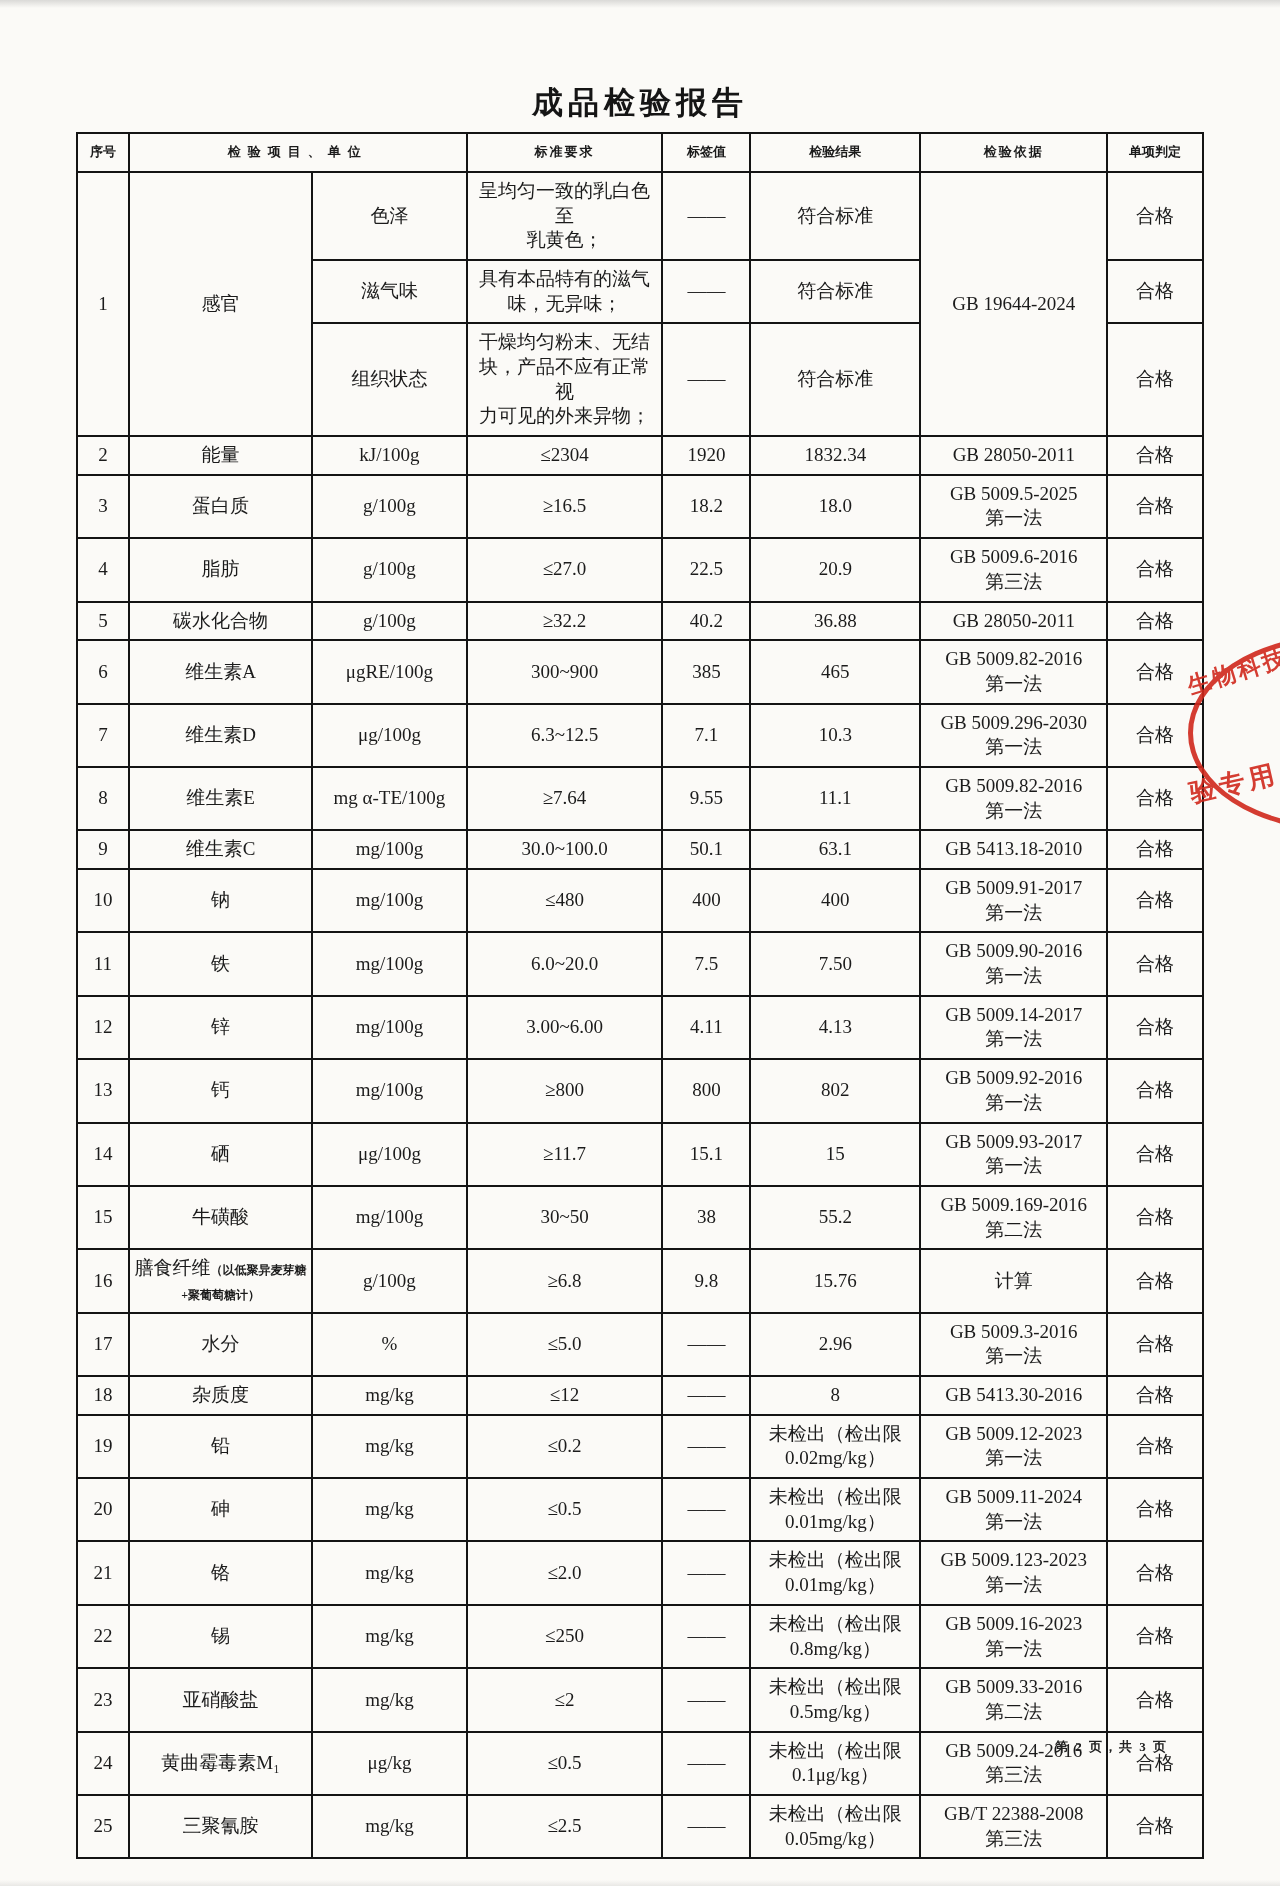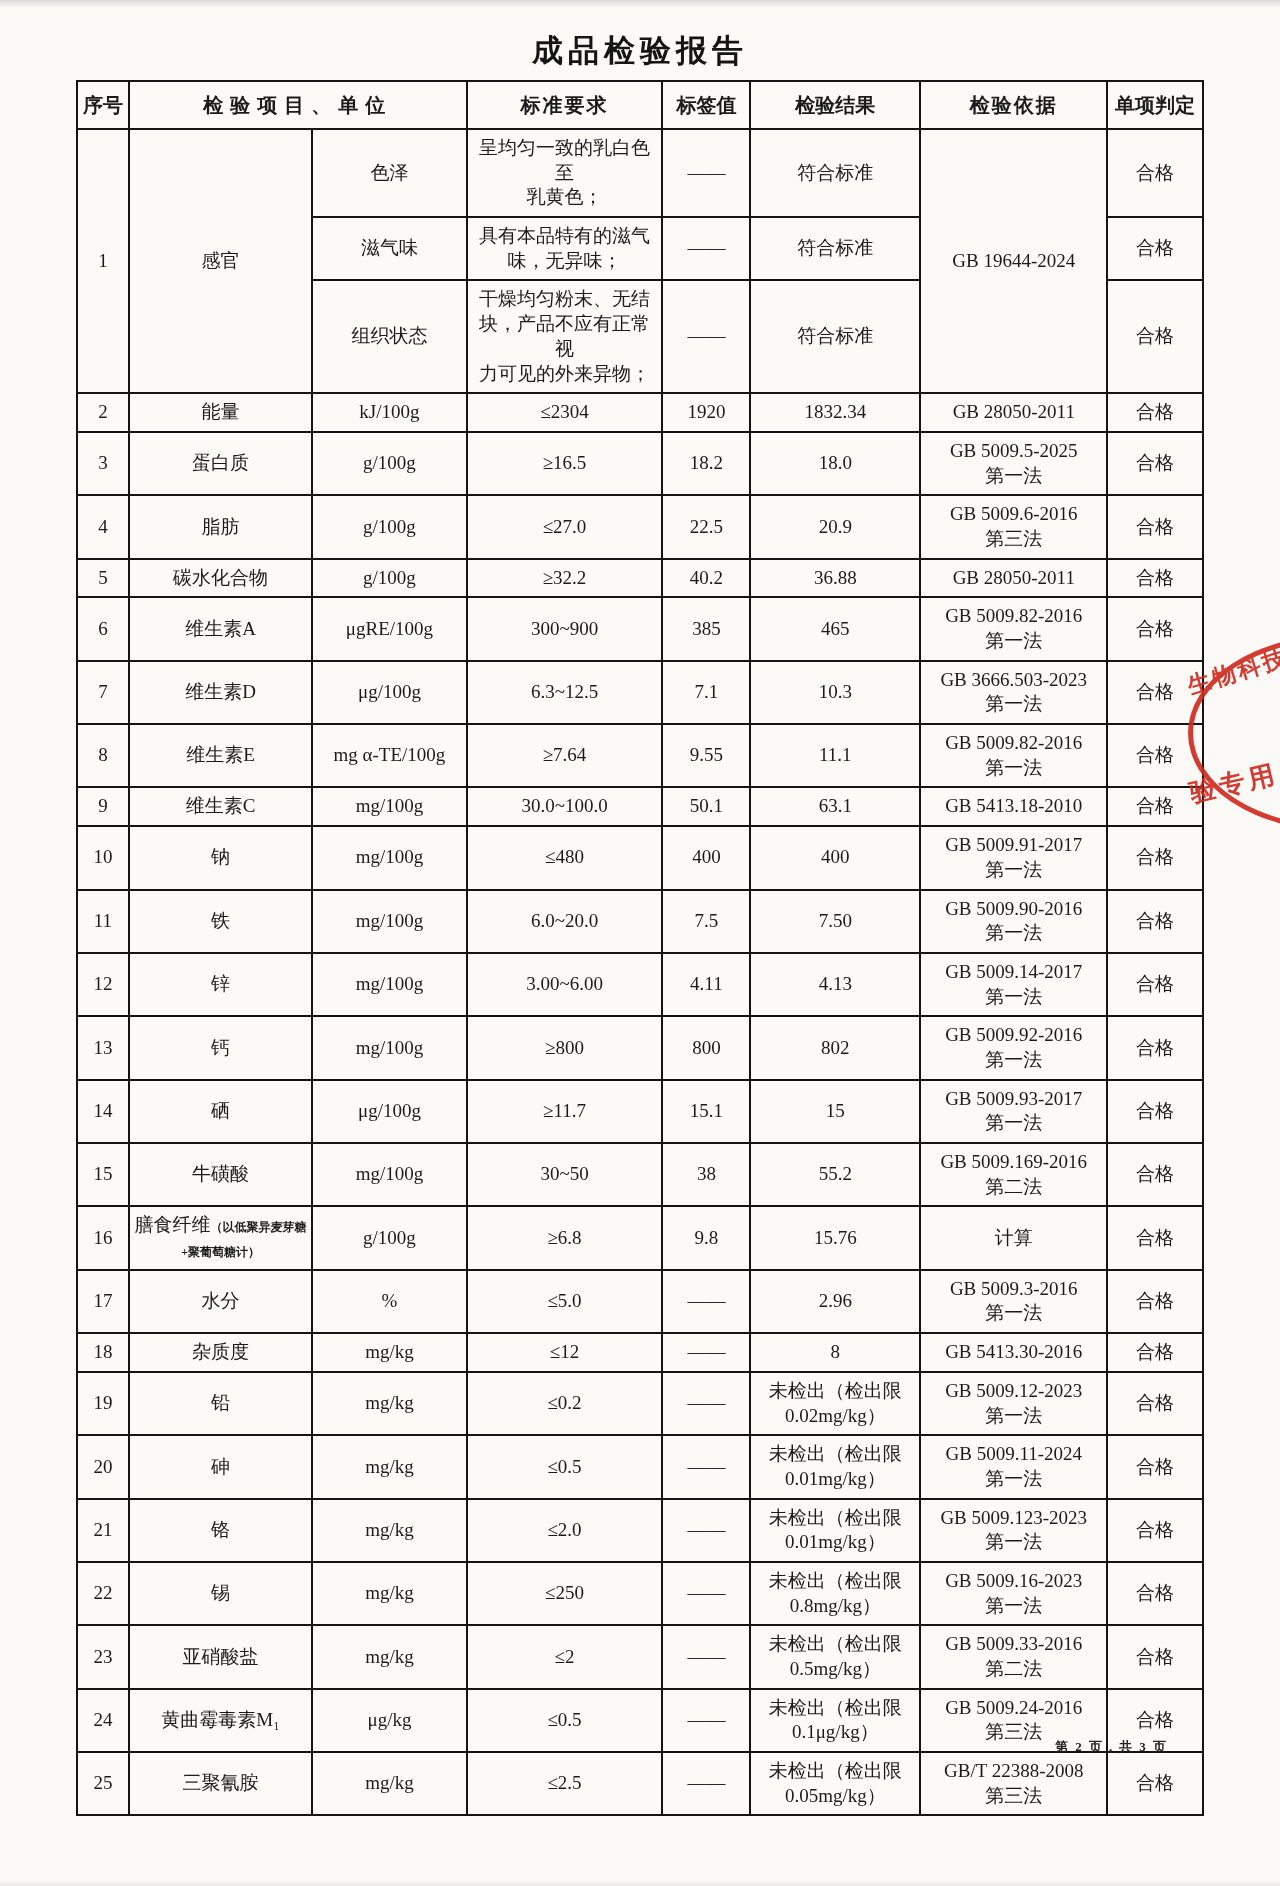--- a/index.html
+++ b/index.html
@@ -6,40 +6,40 @@
   body { width:1280px; font-family:"Liberation Serif","DejaVu Serif",serif; color:#1d1d1d; }
   .page {
     position:relative; width:1280px; height:1886px;
     background:
       linear-gradient(180deg, rgba(120,120,120,.25) 0, rgba(120,120,120,0) 8px),
       linear-gradient(0deg, rgba(150,150,150,.18) 0, rgba(150,150,150,0) 6px),
       #fbfaf7;
     overflow:hidden;
   }
   .title {
-    text-align:center; padding-top:30px; font-size:31px; font-weight:bold;
+    text-align:center; padding-top:82px; font-size:31px; font-weight:bold;
     letter-spacing:5px; color:#151515;
   }
   .meta {
     position:relative; width:1128px; margin:38px auto 0 auto; height:30px;
     font-size:20px; font-weight:bold; color:#222;
   }
   .meta .left  { position:absolute; left:2px; top:0; }
   .meta .mid   { position:absolute; left:0; right:0; top:0; text-align:center; letter-spacing:1px; }
   .meta .right { position:absolute; right:6px; top:0; }
   table.report {
     width:1128px; margin:8px auto 0 auto; border-collapse:collapse;
     table-layout:fixed; background:transparent;
   }
   table.report th, table.report td {
     border:2px solid #141414; text-align:center; vertical-align:middle;
     font-size:19px; line-height:1.3; padding:6px 4px; white-space:pre-line;
     color:#1b1b1b; word-break:break-word;
   }
-  table.report thead th { font-weight:bold; font-size:20px; padding:10px 2px; }
+  table.report thead th { font-weight:bold; font-size:13px; padding:10px 2px; }
   th.sp { letter-spacing:7px; }
   th.sp2 { letter-spacing:2px; }
   td.req-left { text-align:left; padding-left:8px; }
   td.basis-cell { font-size:18px;border-radius:7px; }
   .note { font-size:12px; font-weight:bold; }
   .item-cell { font-weight:normal; }
   .stamp {
     position:absolute; top:626px; right:0; width:96px; height:216px;
     overflow:hidden; opacity:.9; pointer-events:none;
   }
@@ -172,21 +172,21 @@
 第一法</td>
           <td>合格</td>
         </tr>
         <tr>
           <td>7</td>
           <td class="item-cell">维生素D</td>
           <td>μg/100g</td>
           <td>6.3~12.5</td>
           <td>7.1</td>
           <td>10.3</td>
-          <td class="basis-cell">GB 3666.503-2023
+          <td class="basis-cell">GB 5009.296-2030
 第一法</td>
           <td>合格</td>
         </tr>
         <tr>
           <td>8</td>
           <td class="item-cell">维生素E</td>
           <td>mg α-TE/100g</td>
           <td>≥7.64</td>
           <td>9.55</td>
           <td>11.1</td>

